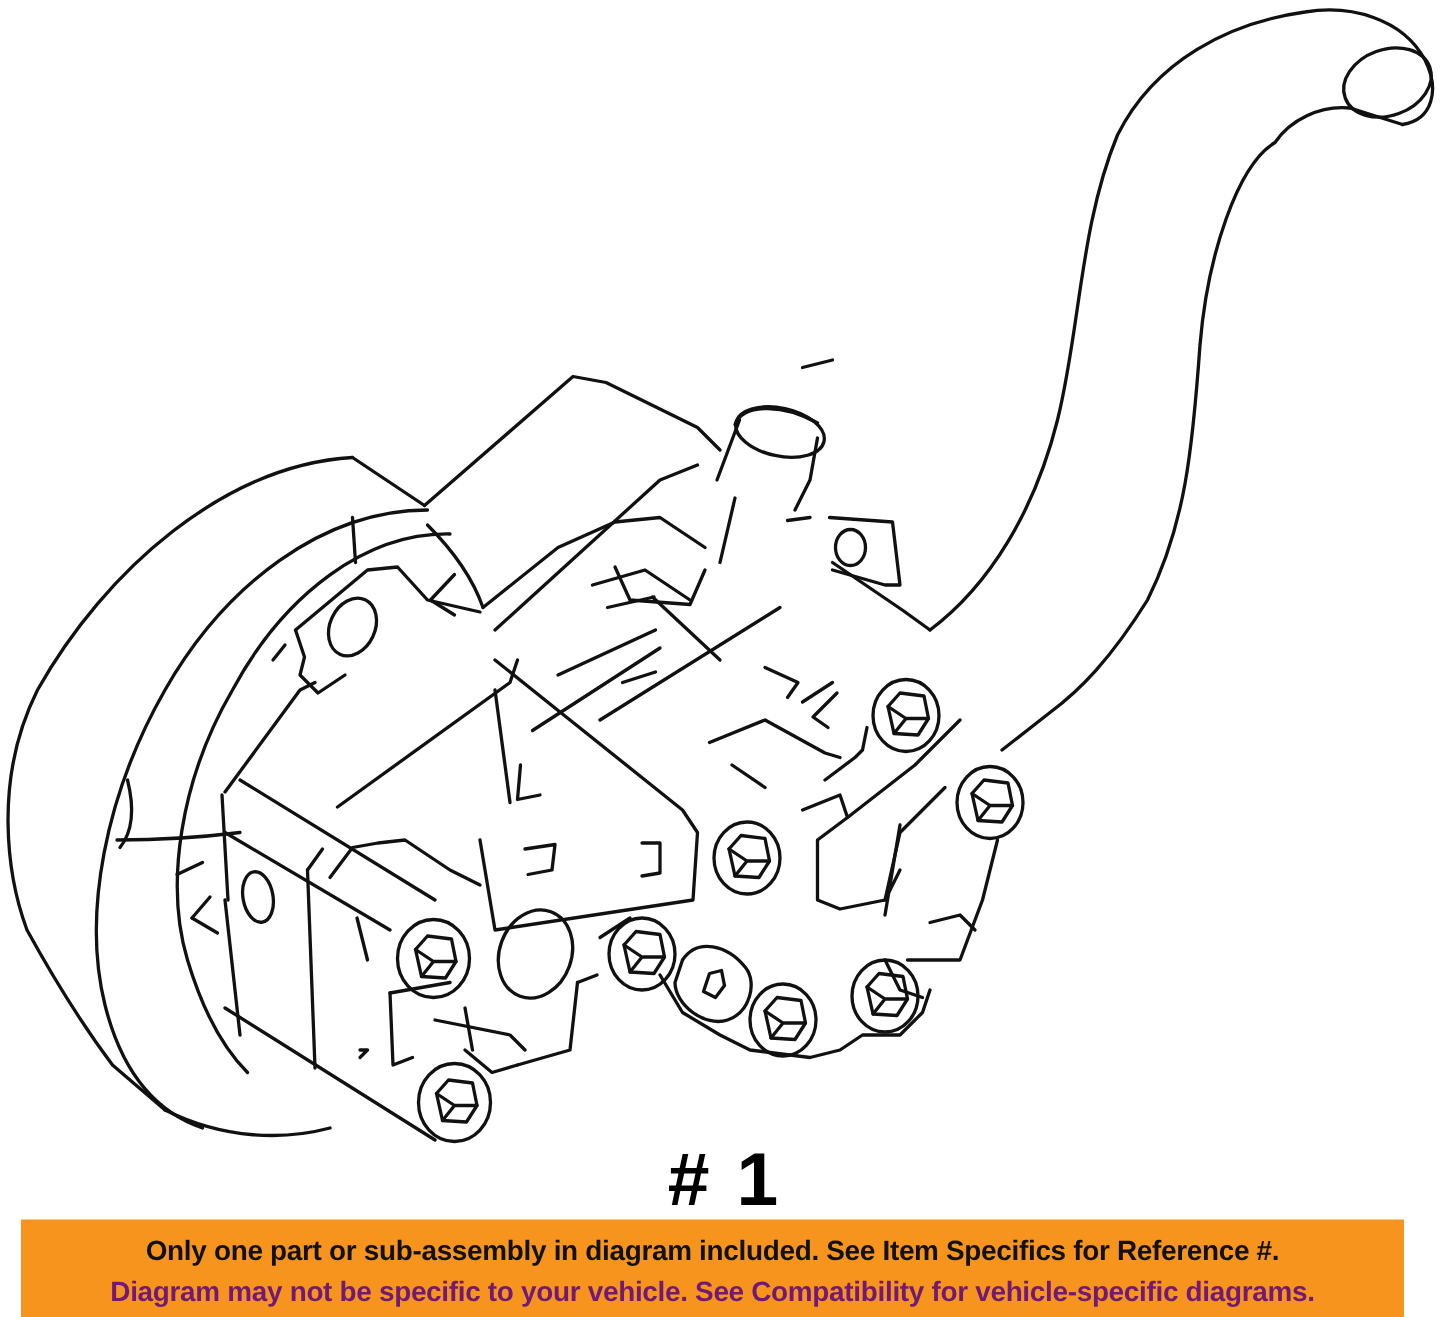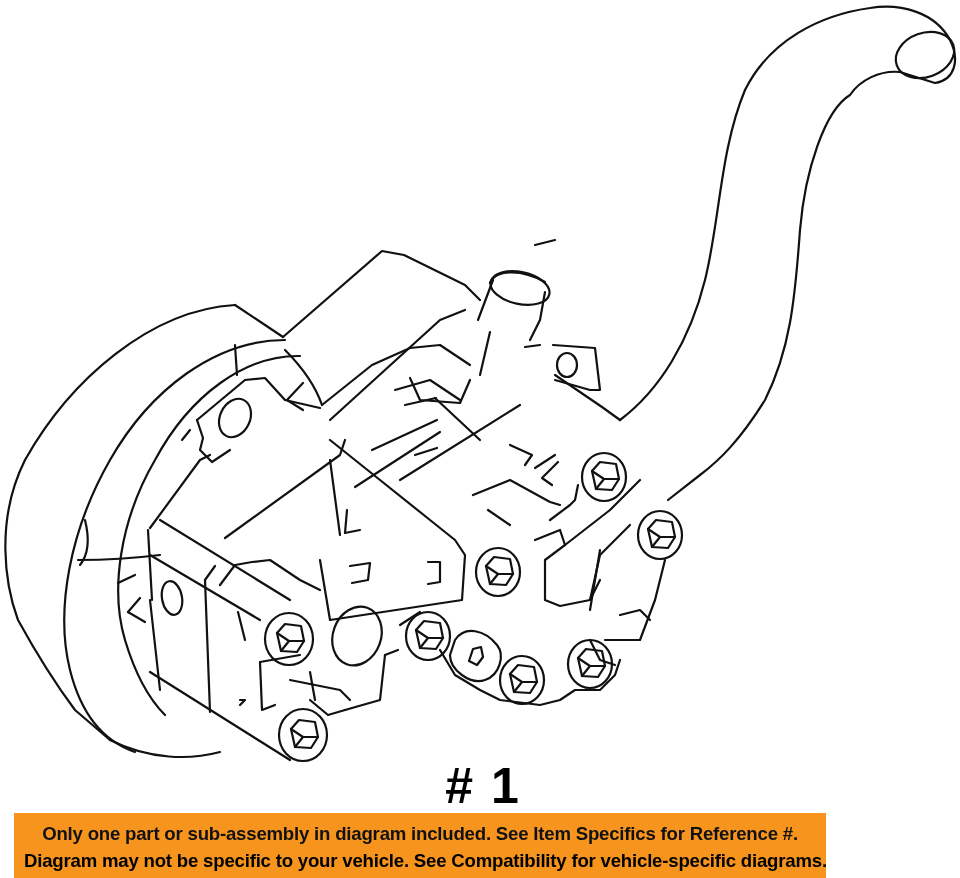--- a/index.html
+++ b/index.html
@@ -3,21 +3,21 @@
 <meta charset="utf-8">
 <style>
   html, body { margin:0; padding:0; background:#ffffff; }
   body { width:960px; height:878px; position:relative; overflow:hidden; font-family:"Liberation Sans", sans-serif; }
   #diagram { position:absolute; left:0; top:0; width:960px; height:800px; }
   #diagram path, #diagram ellipse, #diagram polyline, #diagram polygon, #diagram line, #diagram circle {
     fill:none; stroke:#111; stroke-width:2.2; stroke-linecap:round; stroke-linejoin:round;
   }
   #ref-label { position:absolute; left:443px; top:760px; width:80px; text-align:center;
     font-family:"Liberation Sans", sans-serif; font-weight:bold; font-size:50px; line-height:52px; color:#000; letter-spacing:2px; }
-  #banner { position:absolute; left:14px; top:813px; width:812px; height:65px; box-sizing:border-box;
+  #banner { position:absolute; left:14px; top:813px; width:922px; height:65px; box-sizing:border-box;
     padding:7px 10px 0 10px; }
   #banner .line { font-family:"Liberation Sans", sans-serif; font-weight:bold; font-size:18.6px; line-height:27px;
     color:#111; white-space:nowrap; text-align:center; letter-spacing:-0.2px; }
 </style>
 </head>
 <body>
 
 <svg id="diagram" viewBox="0 0 960 800" xmlns="http://www.w3.org/2000/svg">
 
   <g>
@@ -166,14 +166,14 @@
     </g>
   </g>
 
   <path d="M440,650 L455,675 L480,690 L500,700 L540,705 L560,700 L575,690 L600,690 L615,675 L620,660"></path>
 </svg>
 
 <div id="ref-label"># 1</div>
 
 <div id="banner" style="background:#F7941D;">
   <div class="line" style="color: rgb(17, 17, 17);">Only one part or sub-assembly in diagram included. See Item Specifics for Reference #.</div>
-  <div class="line" style="color: #000000;">Diagram may not be specific to your vehicle. See Compatibility for vehicle-specific diagrams.</div>
+  <div class="line" style="color: #701a75;">Diagram may not be specific to your vehicle. See Compatibility for vehicle-specific diagrams.</div>
 </div>
 
 </body></html>

